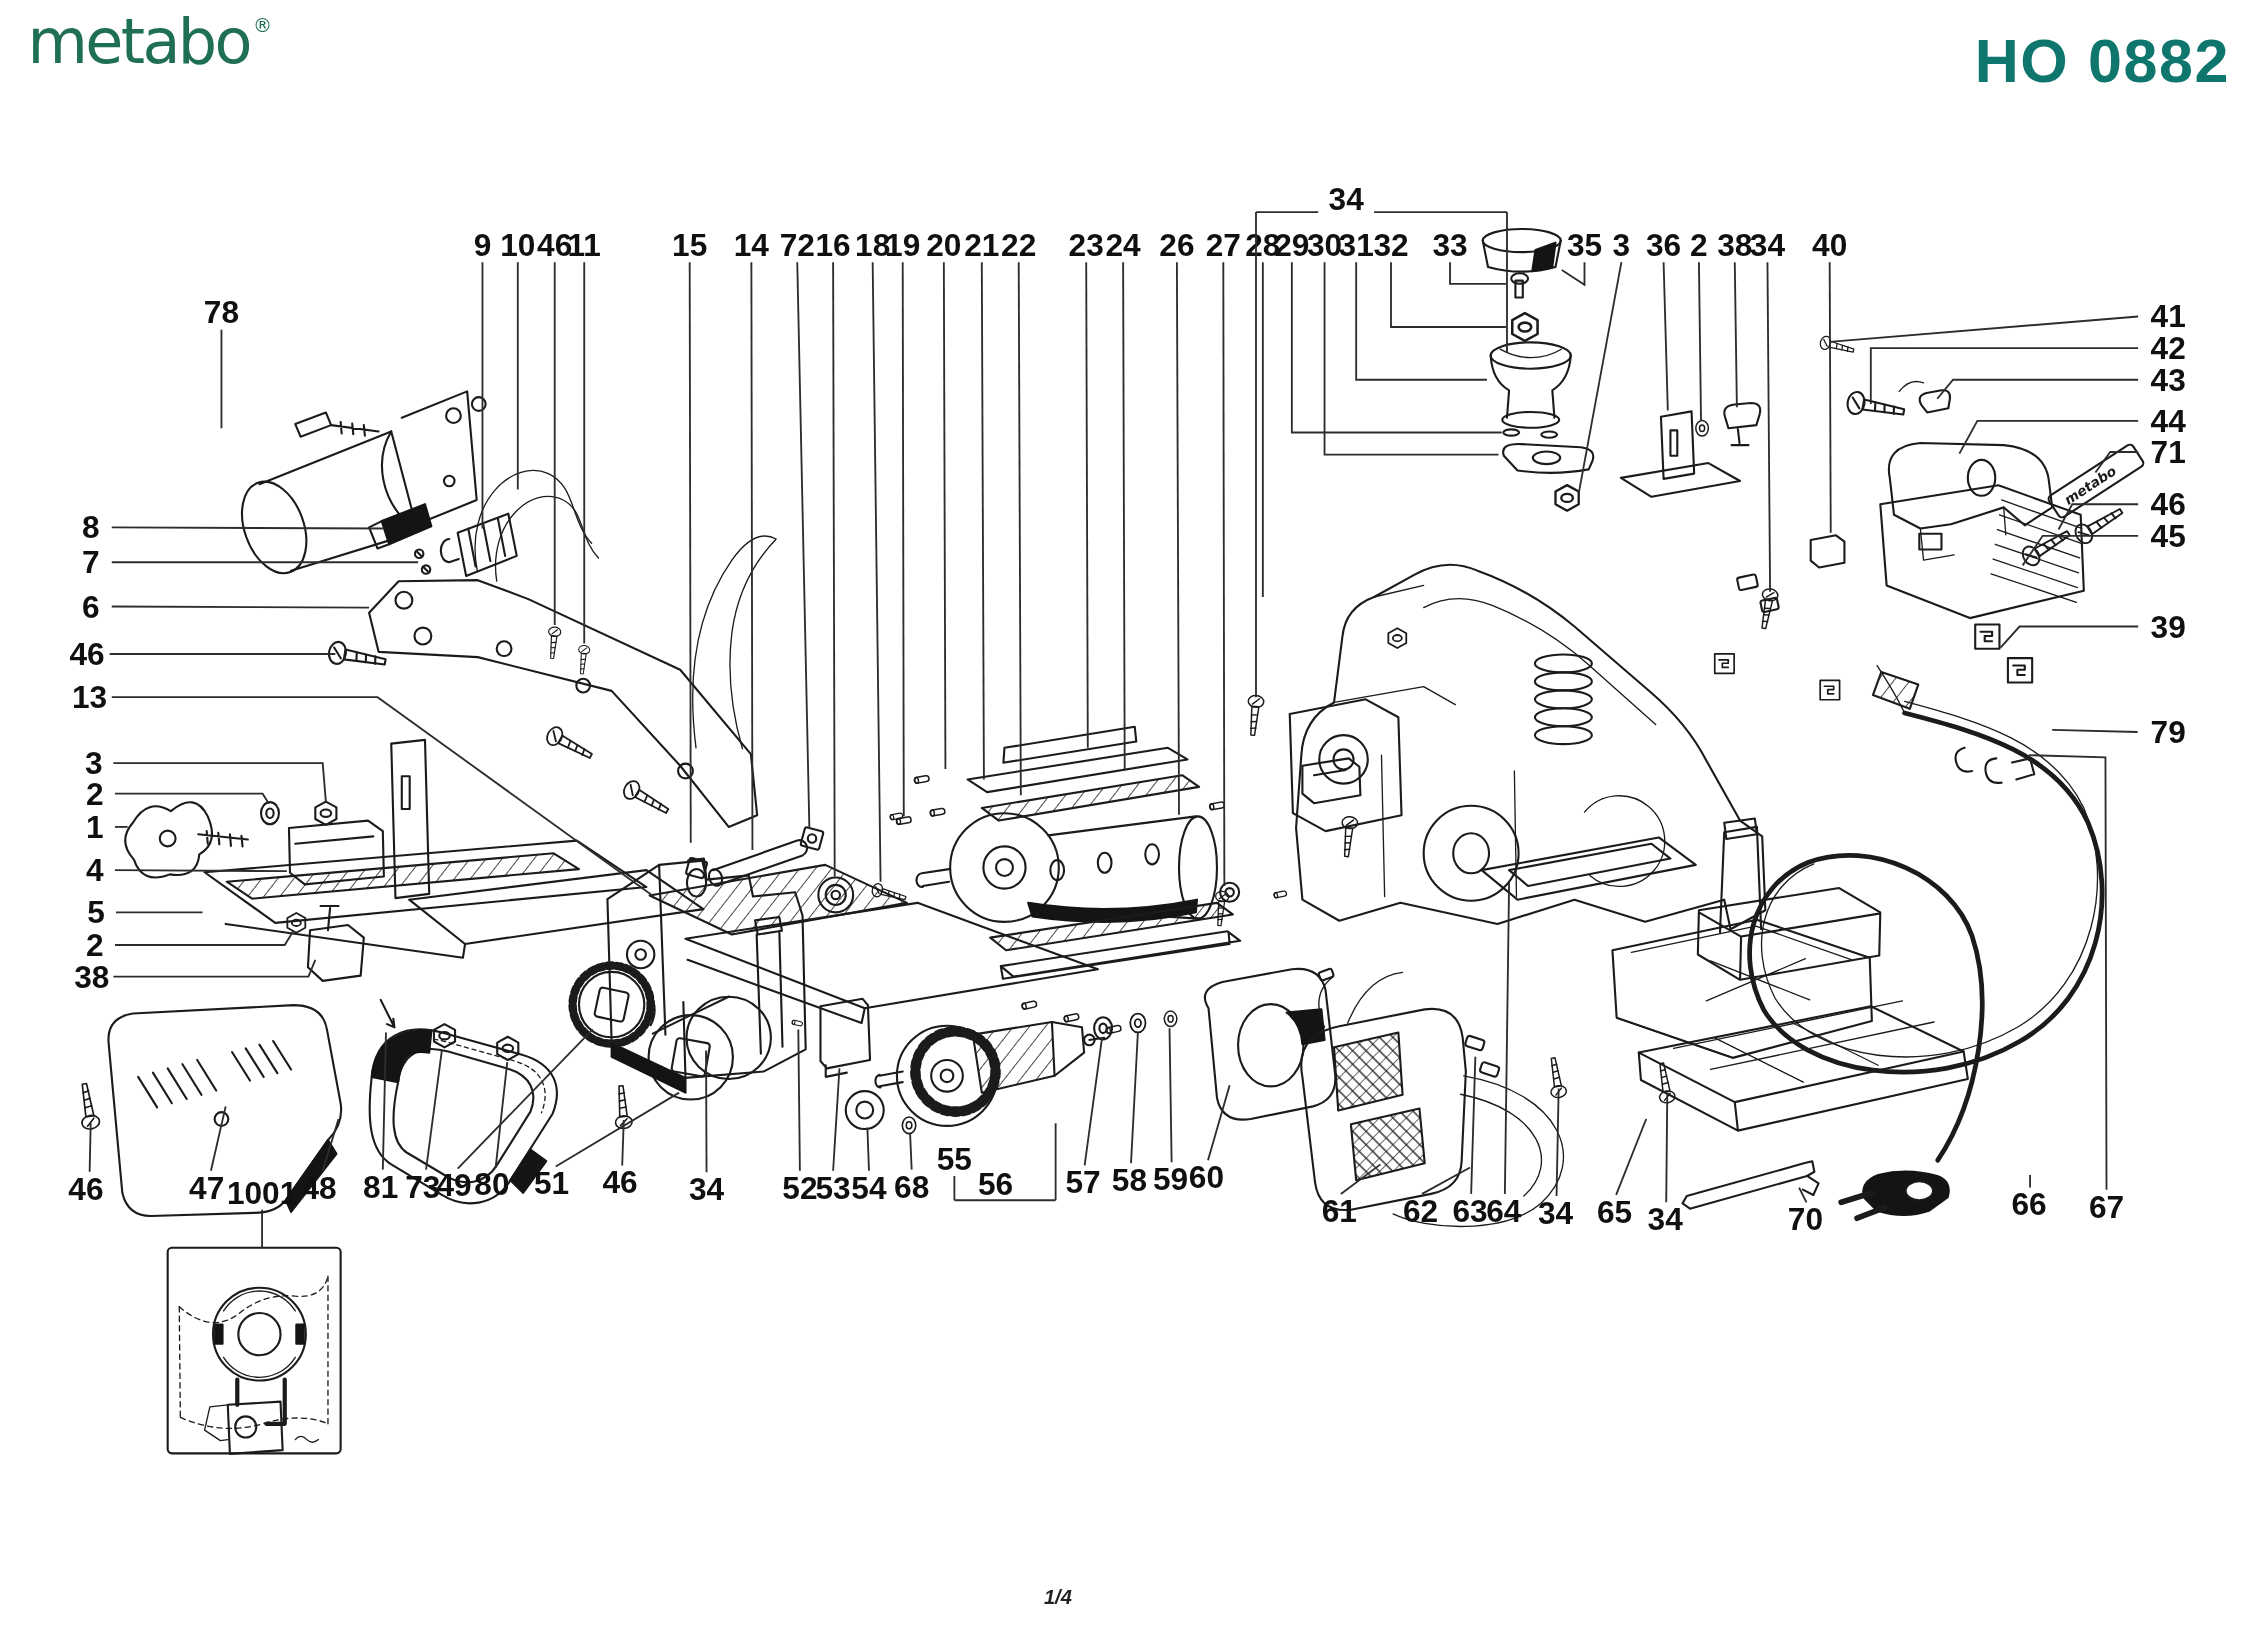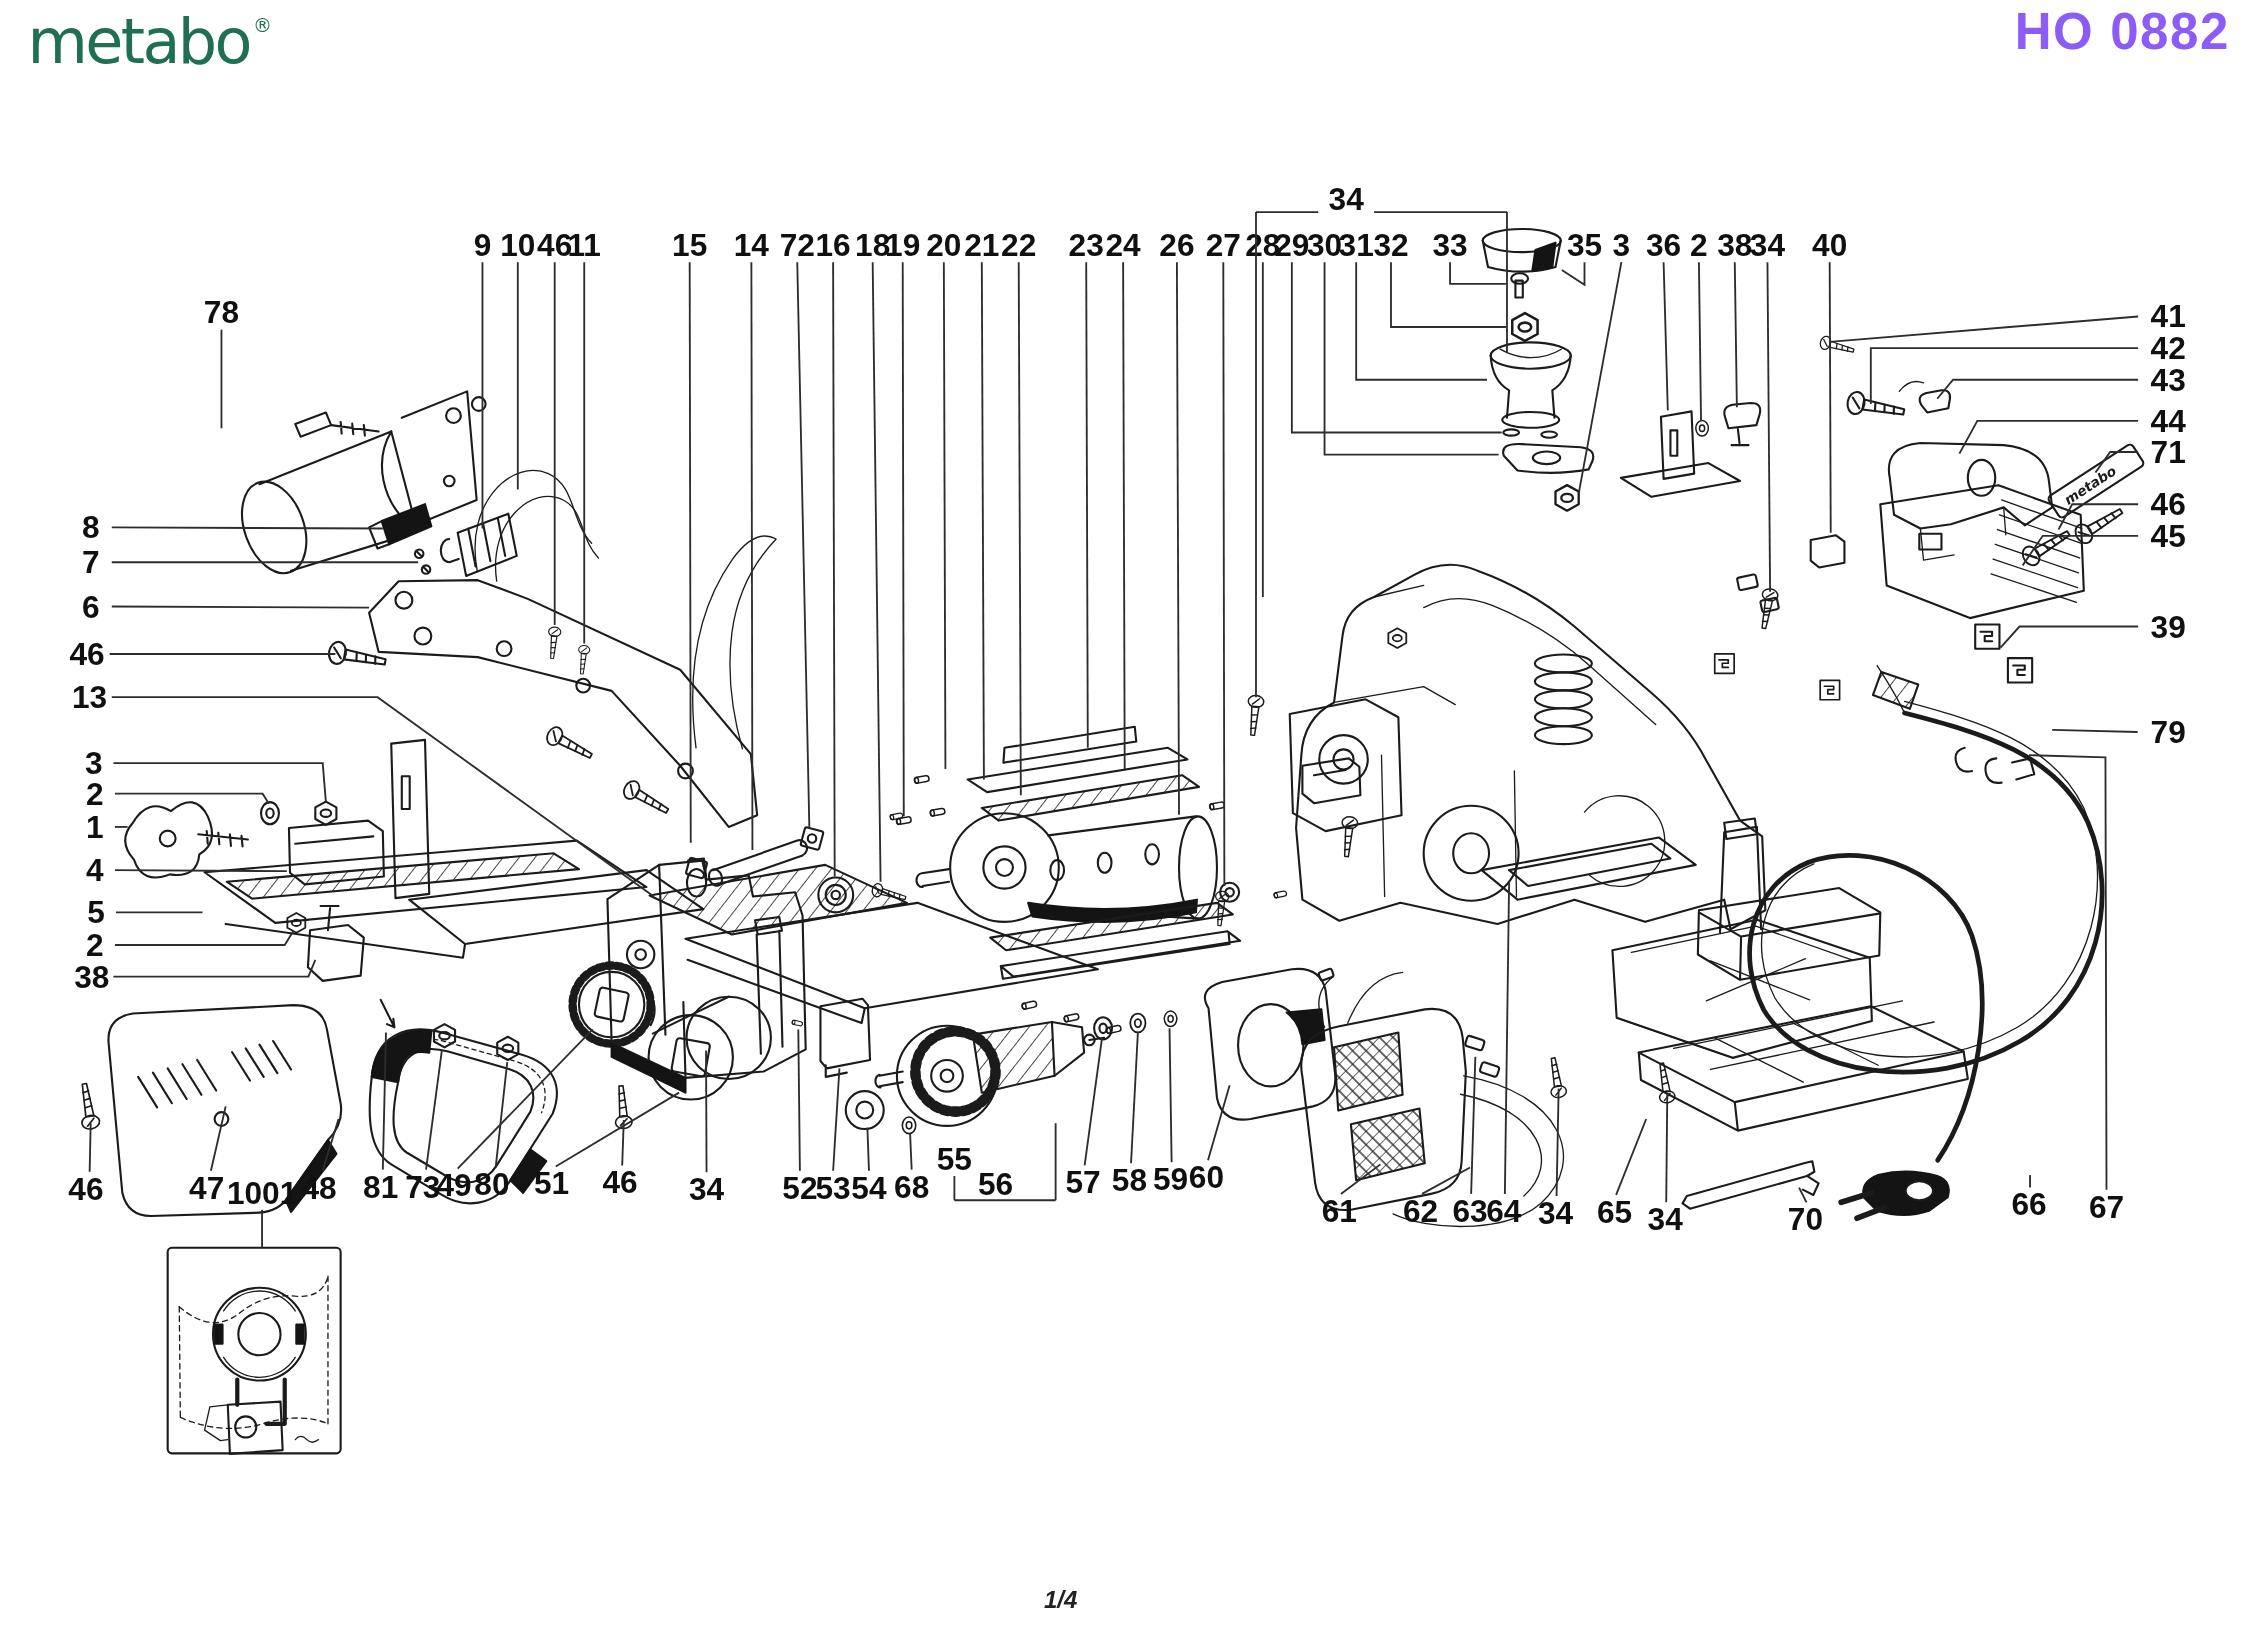--- a/index.html
+++ b/index.html
@@ -1,21 +1,21 @@
 <!DOCTYPE html>
 <html style="font-size:8.4px"><head>
 <meta charset="utf-8">
 <style>
   html,body{margin:0;padding:0;background:#ffffff;}
   body{width:2261px;height:1638px;position:relative;font-family:"Liberation Sans",sans-serif;overflow:hidden;}
   .logo{position:absolute;left:27.4px;top:10.5px;font-family:"DejaVu Sans",sans-serif;
         font-weight:normal;font-size:62px;letter-spacing:-2.6px;line-height:1;}
   .logo .reg{font-size:19px;vertical-align:31px;letter-spacing:0;margin-left:3.2px;}
-  .model{position:absolute;right:31px;top:2px;font-size:51px;font-weight:bold;letter-spacing:1.6px;color:#8b5cf6;}
-  .page{position:absolute;left:1044px;top:1586px;font-size:24px;font-style:italic;font-weight:600;color:#222;}
+  .model{position:absolute;right:31px;top:26px;font-size:61px;font-weight:bold;letter-spacing:1.6px;color:#0f766e;}
+  .page{position:absolute;left:1044px;top:1586px;font-size:20px;font-style:italic;font-weight:600;color:#222;}
   svg#diagram{position:absolute;left:0;top:0;}
   .callout{font:700 60px "Liberation Sans",sans-serif;fill:#101010;text-anchor:middle;dominant-baseline:central;}
   .leader{fill:none;stroke:#2d2d2d;stroke-width:3.5;}
   #parts{stroke:#1b1b1b;stroke-width:4;fill:none;stroke-linecap:round;stroke-linejoin:round;}
   .dark{fill:#141414;stroke:#141414;}
   .thin{stroke-width:2.5;}
   .cable{stroke-width:9;}
   .tinytext{font:italic 700 26px "DejaVu Sans",sans-serif;fill:#1b1b1b;stroke:none;}
 </style>
 </head>

